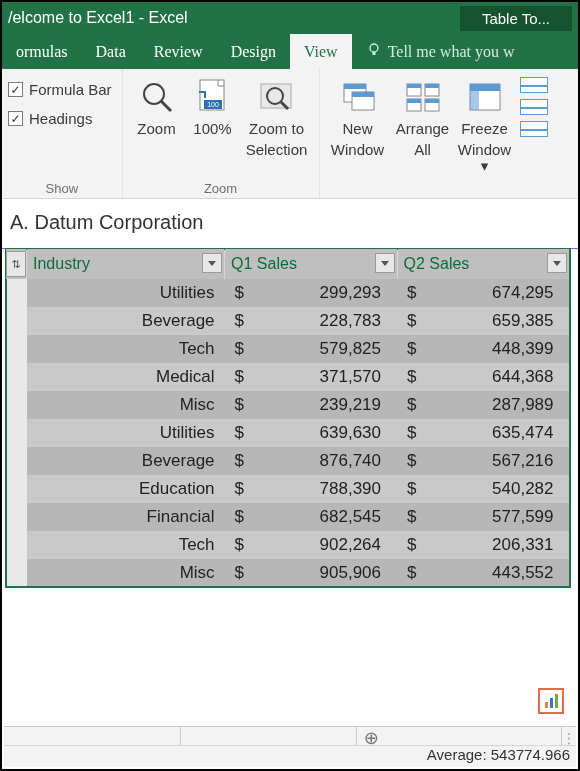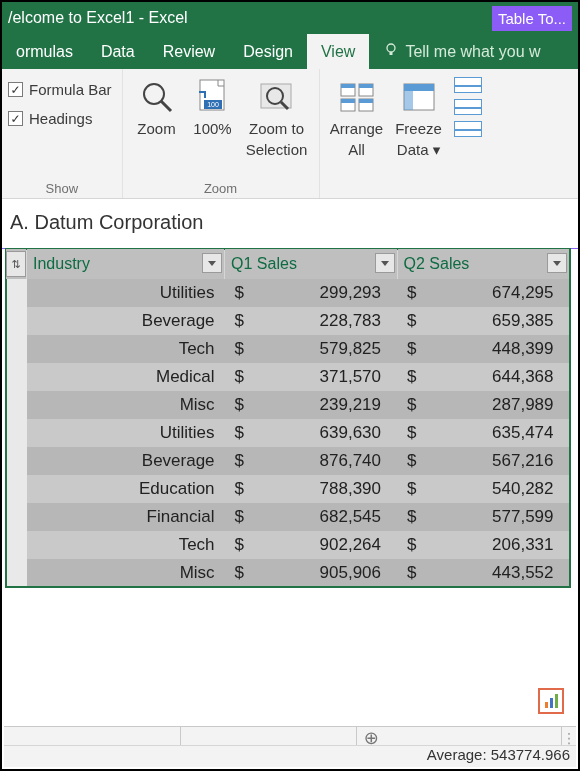--- a/index.html
+++ b/index.html
@@ -21,33 +21,34 @@
     color: #fff;
     height: 32px;
     display: flex;
     align-items: center;
     padding: 0 6px;
     font-size: 16px;
   }
   .titlebar .title { white-space: nowrap; overflow: hidden; }
   .titlebar .table-tools {
     margin-left: auto;
-    background: #8b5cf6;
-    padding: 4px 6px;
+    background: #14532d;
+    padding: 4px 22px;
     font-size: 15px;
   }
 
   
   .tabs {
     background: #217346;
     height: 35px;
     display: flex;
     align-items: stretch;
     color: #fff;
     font-size: 16px;
+    font-family: Liberation Serif, serif;
   }
   .tabs .tab {
     padding: 0 14px;
     display: flex;
     align-items: center;
     cursor: pointer;
   }
   .tabs .tab.active {
     background: #f3f3f3;
     color: #217346;
@@ -261,20 +262,32 @@
         </span>
         <span class="lbl">Zoom to</span>
         <span class="lbl">Selection</span>
       </div>
     </div>
     <div class="group-label">Zoom</div>
   </div>
 
   <div class="group" style="border-right:none">
     <div class="group-body">
+      <div class="bigbtn" style="width:64px">
+        <span class="ico">
+          <svg width="40" height="34" viewBox="0 0 40 34">
+              <rect x="6" y="4" width="22" height="18" fill="#fff" stroke="#888"></rect>
+              <rect x="6" y="4" width="22" height="5" fill="#5b9bd5"></rect>
+              <rect x="14" y="12" width="22" height="18" fill="#fff" stroke="#888"></rect>
+              <rect x="14" y="12" width="22" height="5" fill="#5b9bd5"></rect>
+            </svg>
+        </span>
+        <span class="lbl">New</span>
+        <span class="lbl">Window</span>
+      </div>
       <div class="bigbtn" style="width:62px">
         <span class="ico">
           <svg width="36" height="32" viewBox="0 0 36 32">
               <rect x="2" y="3" width="14" height="12" fill="#fff" stroke="#888"></rect>
               <rect x="2" y="3" width="14" height="4" fill="#5b9bd5"></rect>
               <rect x="20" y="3" width="14" height="12" fill="#fff" stroke="#888"></rect>
               <rect x="20" y="3" width="14" height="4" fill="#5b9bd5"></rect>
               <rect x="2" y="18" width="14" height="12" fill="#fff" stroke="#888"></rect>
               <rect x="2" y="18" width="14" height="4" fill="#5b9bd5"></rect>
               <rect x="20" y="18" width="14" height="12" fill="#fff" stroke="#888"></rect>
@@ -286,21 +299,21 @@
       </div>
       <div class="bigbtn" style="width:58px">
         <span class="ico">
           <svg width="34" height="30" viewBox="0 0 34 30">
               <rect x="2" y="2" width="30" height="26" fill="#fff" stroke="#888"></rect>
               <rect x="2" y="2" width="30" height="7" fill="#5b9bd5"></rect>
               <rect x="2" y="2" width="9" height="26" fill="#5b9bd5" opacity="0.55"></rect>
             </svg>
         </span>
         <span class="lbl">Freeze</span>
-        <span class="lbl">Data ▾</span>
+        <span class="lbl">Window ▾</span>
       </div>
       <div class="small-extra">
         <div class="ln"></div>
         <div class="ln"></div>
         <div class="ln"></div>
       </div>
     </div>
     <div class="group-label">&nbsp;</div>
   </div>
 </div>

